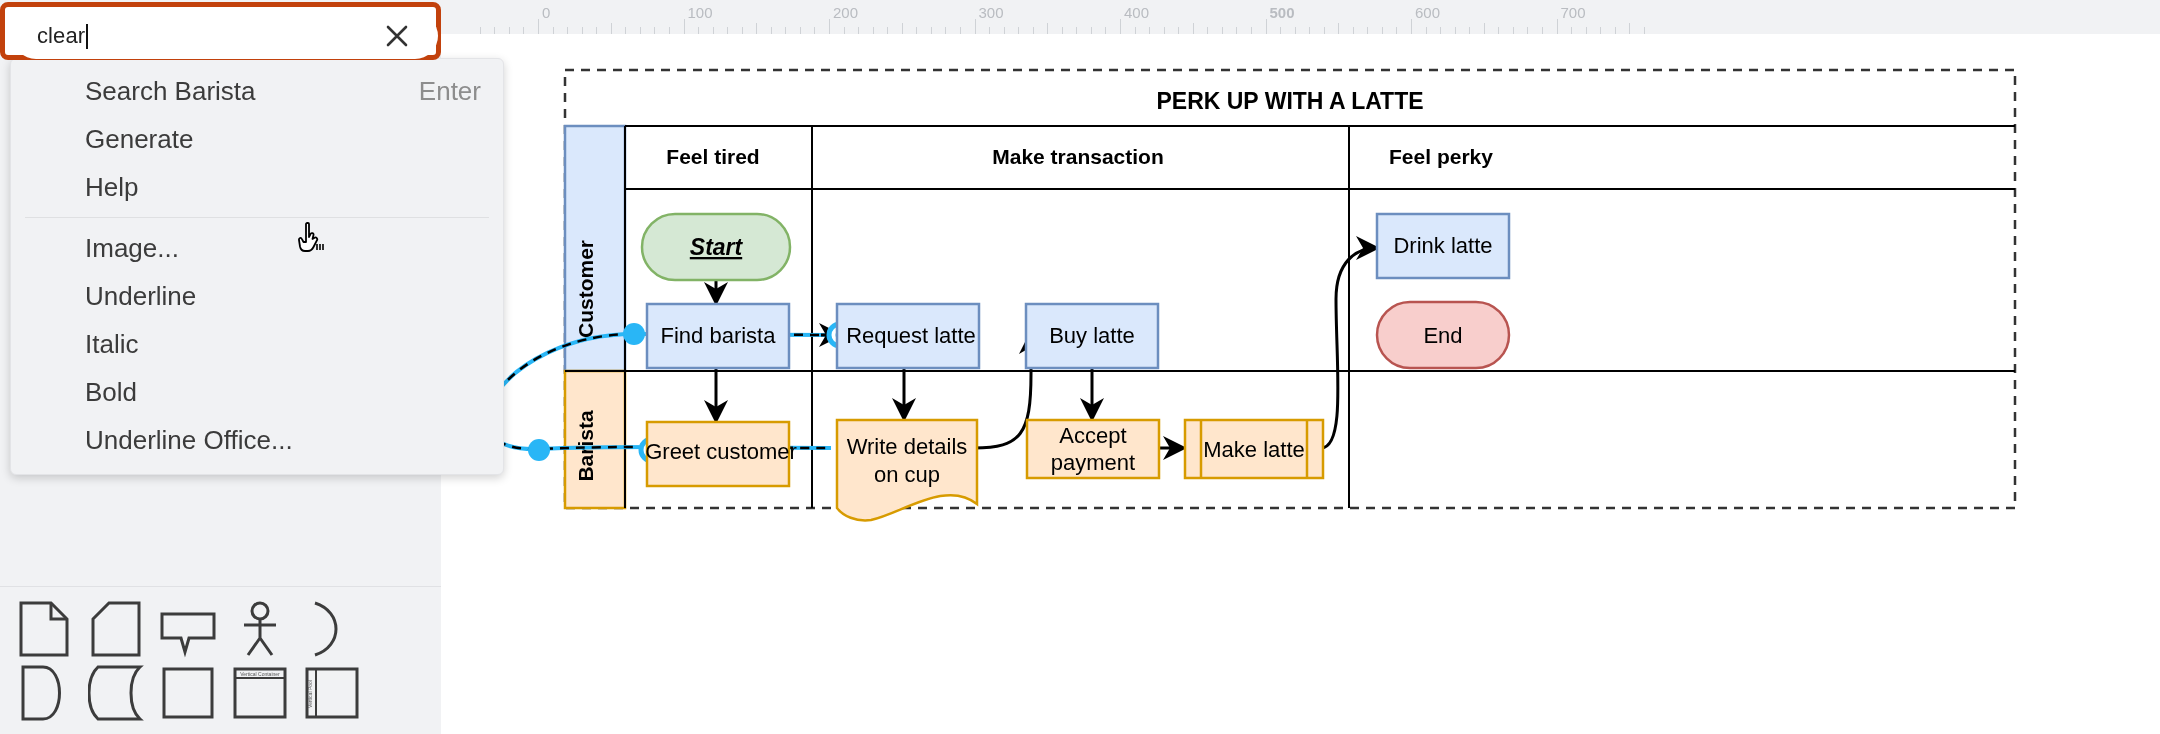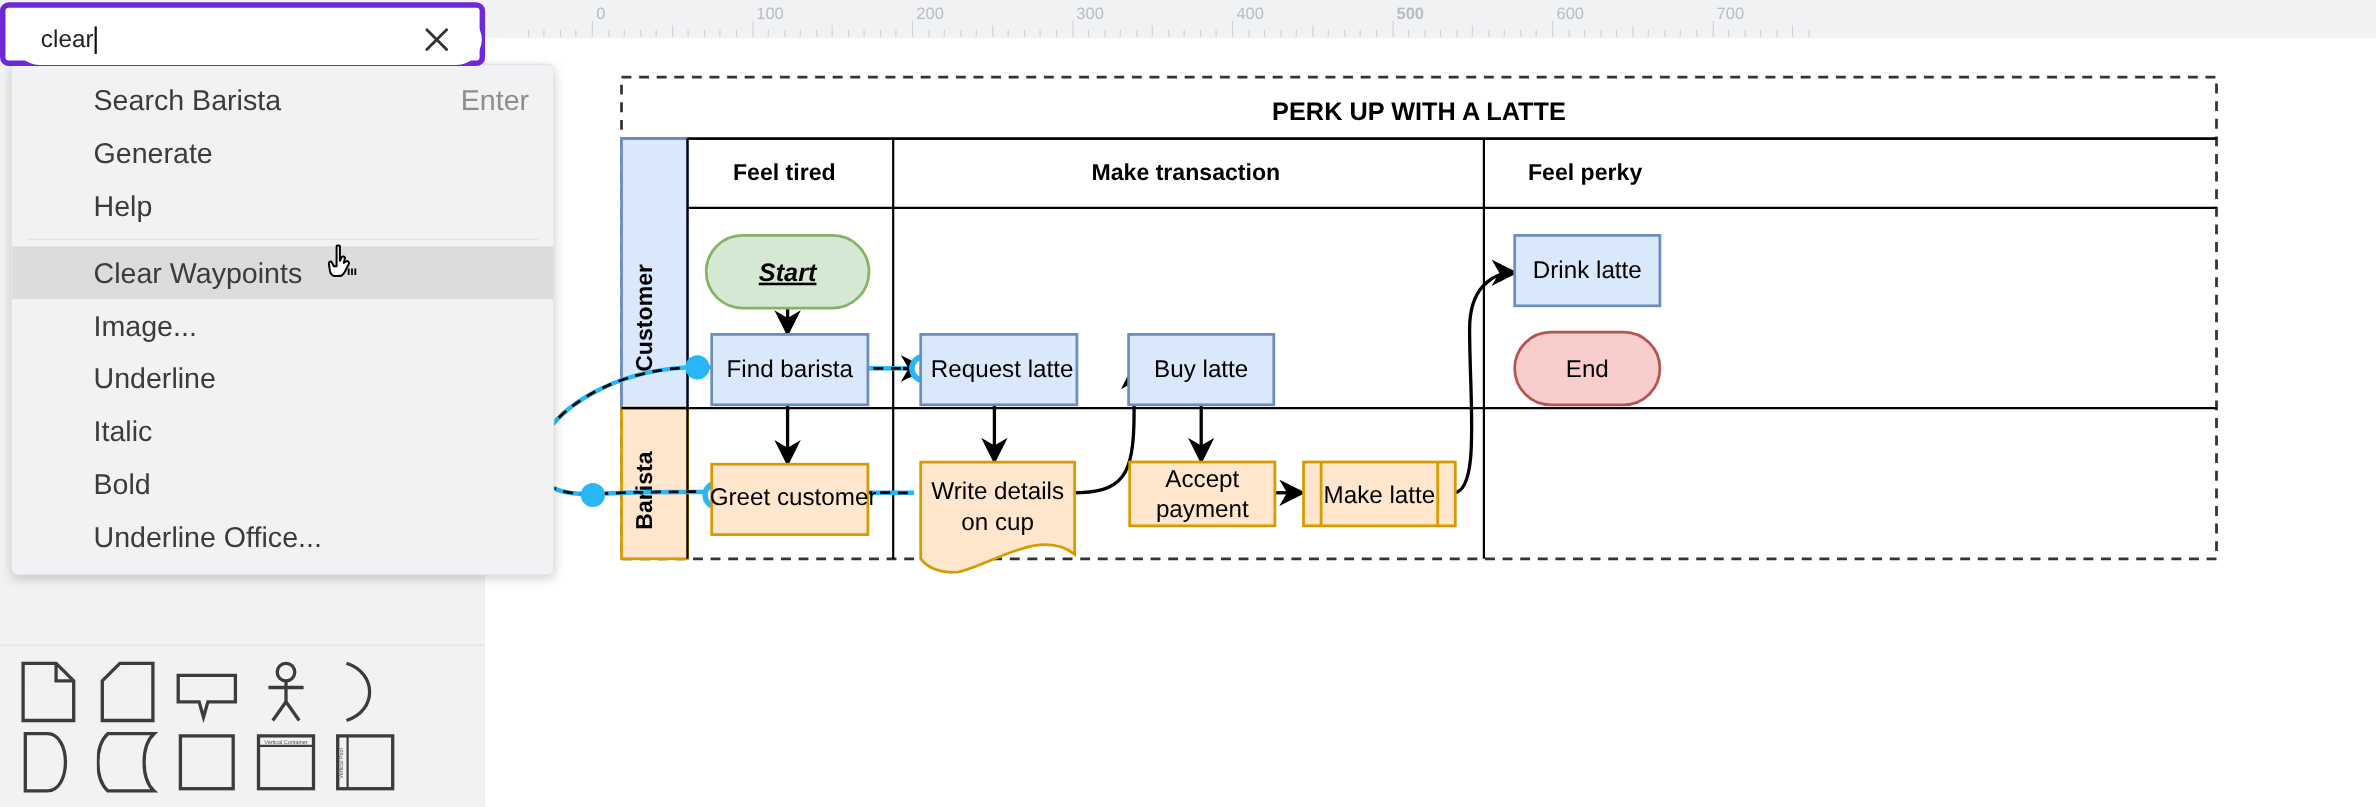--- a/index.html
+++ b/index.html
@@ -54,21 +54,21 @@
   }
   .shape-row{position:absolute;display:flex;gap:0px;}
   .shape-cell{
     width:72px;height:72px;display:flex;align-items:center;justify-content:center;
   }
   .shape-cell svg{display:block;}
 
   
   #searchwrap{
     position:absolute;left:0px;top:2px;width:441px;height:58px;
-    border:5px solid #6d28d9;border-radius:8px;
+    border:5px solid #c2410c;border-radius:8px;
     background:#ffffff;box-sizing:border-box;
     z-index:30;
   }
   #searchfield{
     position:absolute;left:8px;top:6px;width:425px;height:46px;
     background:#ffffff;border-radius:24px;box-sizing:border-box;
     display:flex;align-items:center;
   }
   #searchtext{
     font-size:22px;color:#222;margin-left:24px;letter-spacing:.1px;
@@ -418,23 +418,20 @@
     <span>Search Barista</span>
     <span class="menu-shortcut">Enter</span>
   </div>
   <div class="menu-item">
     <span>Generate</span>
   </div>
   <div class="menu-item">
     <span>Help</span>
   </div>
   <div class="menu-sep"></div>
-  <div class="menu-item highlight">
-    <span>Clear Waypoints</span>
-  </div>
   <div class="menu-item">
     <span>Image...</span>
   </div>
   <div class="menu-item">
     <span>Underline</span>
   </div>
   <div class="menu-item">
     <span>Italic</span>
   </div>
   <div class="menu-item">

